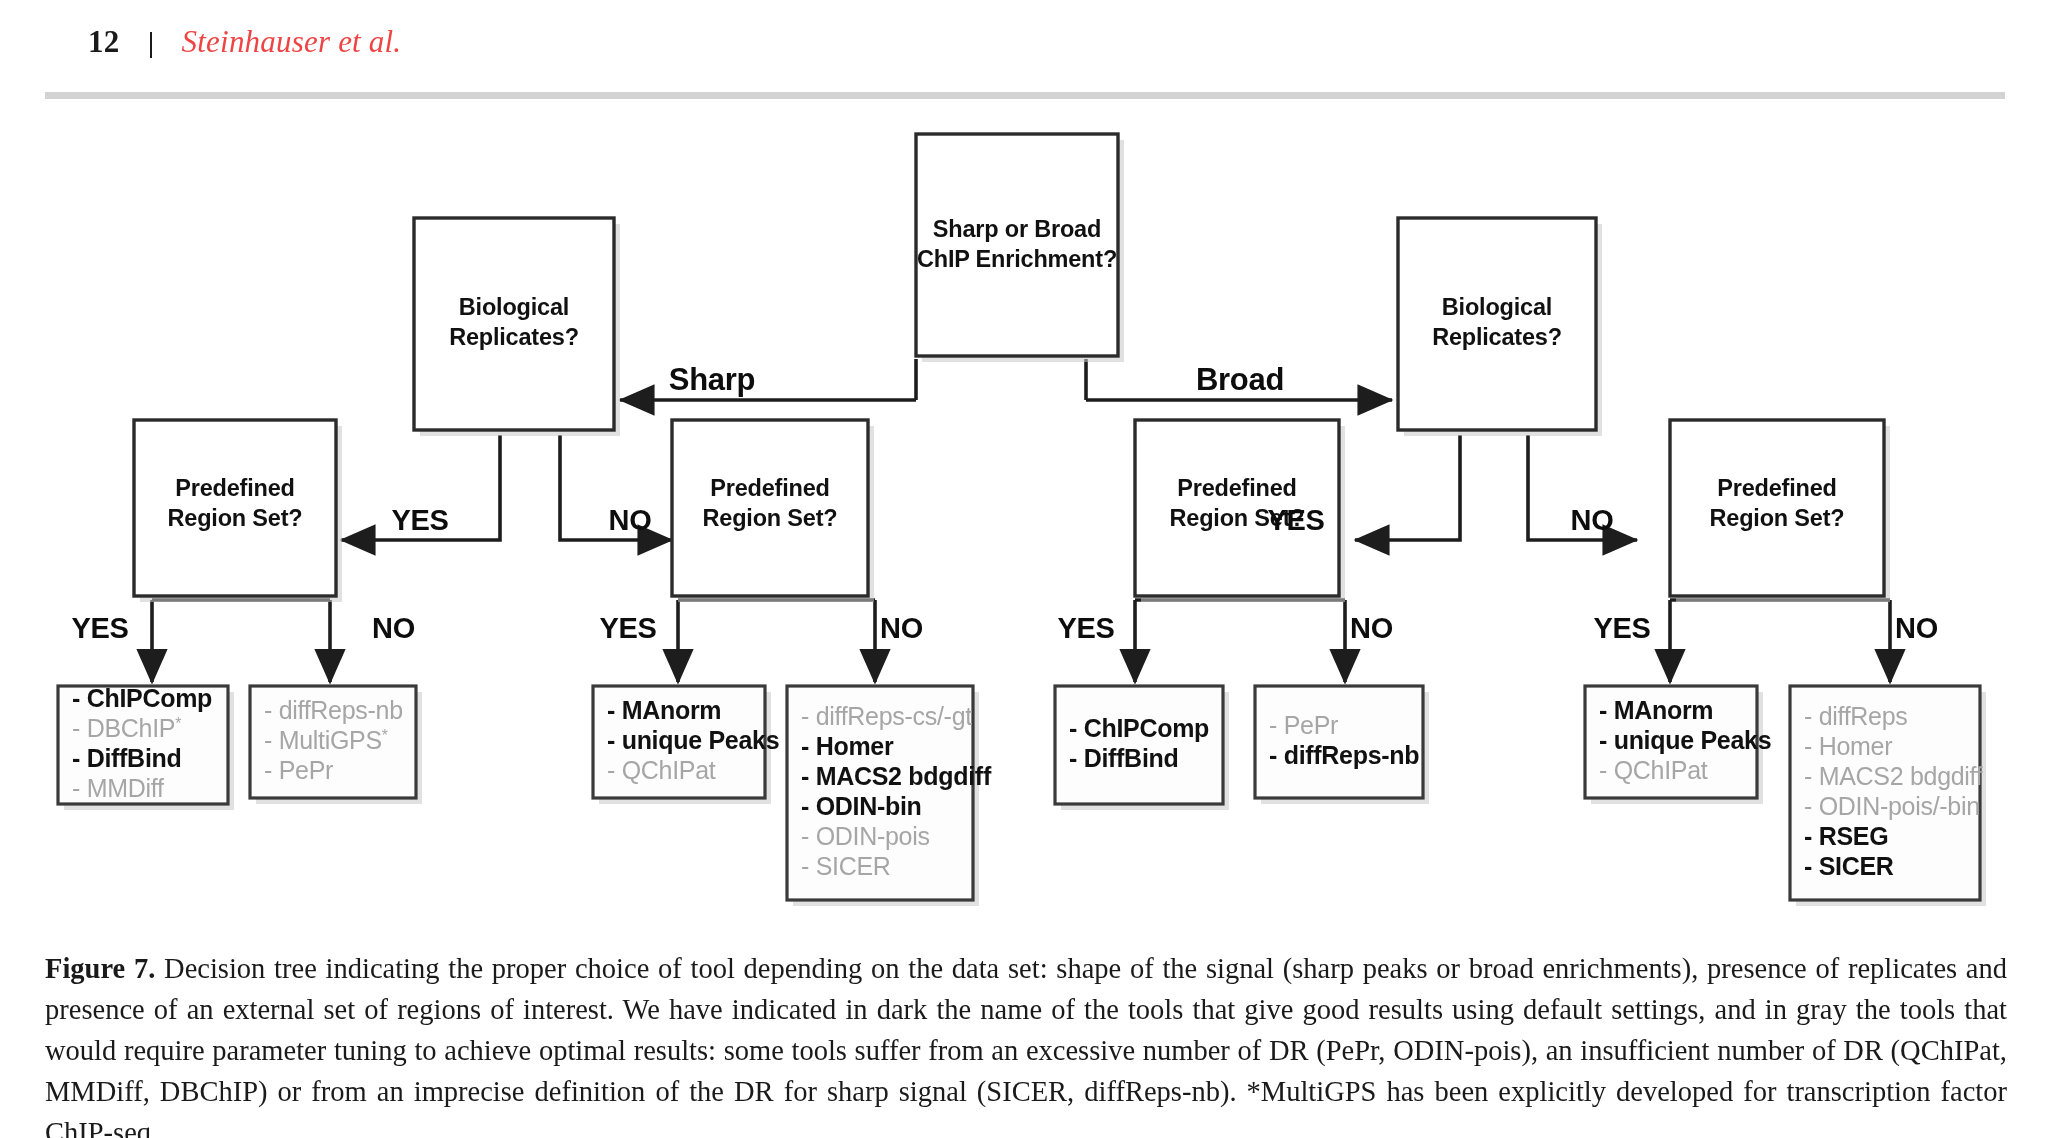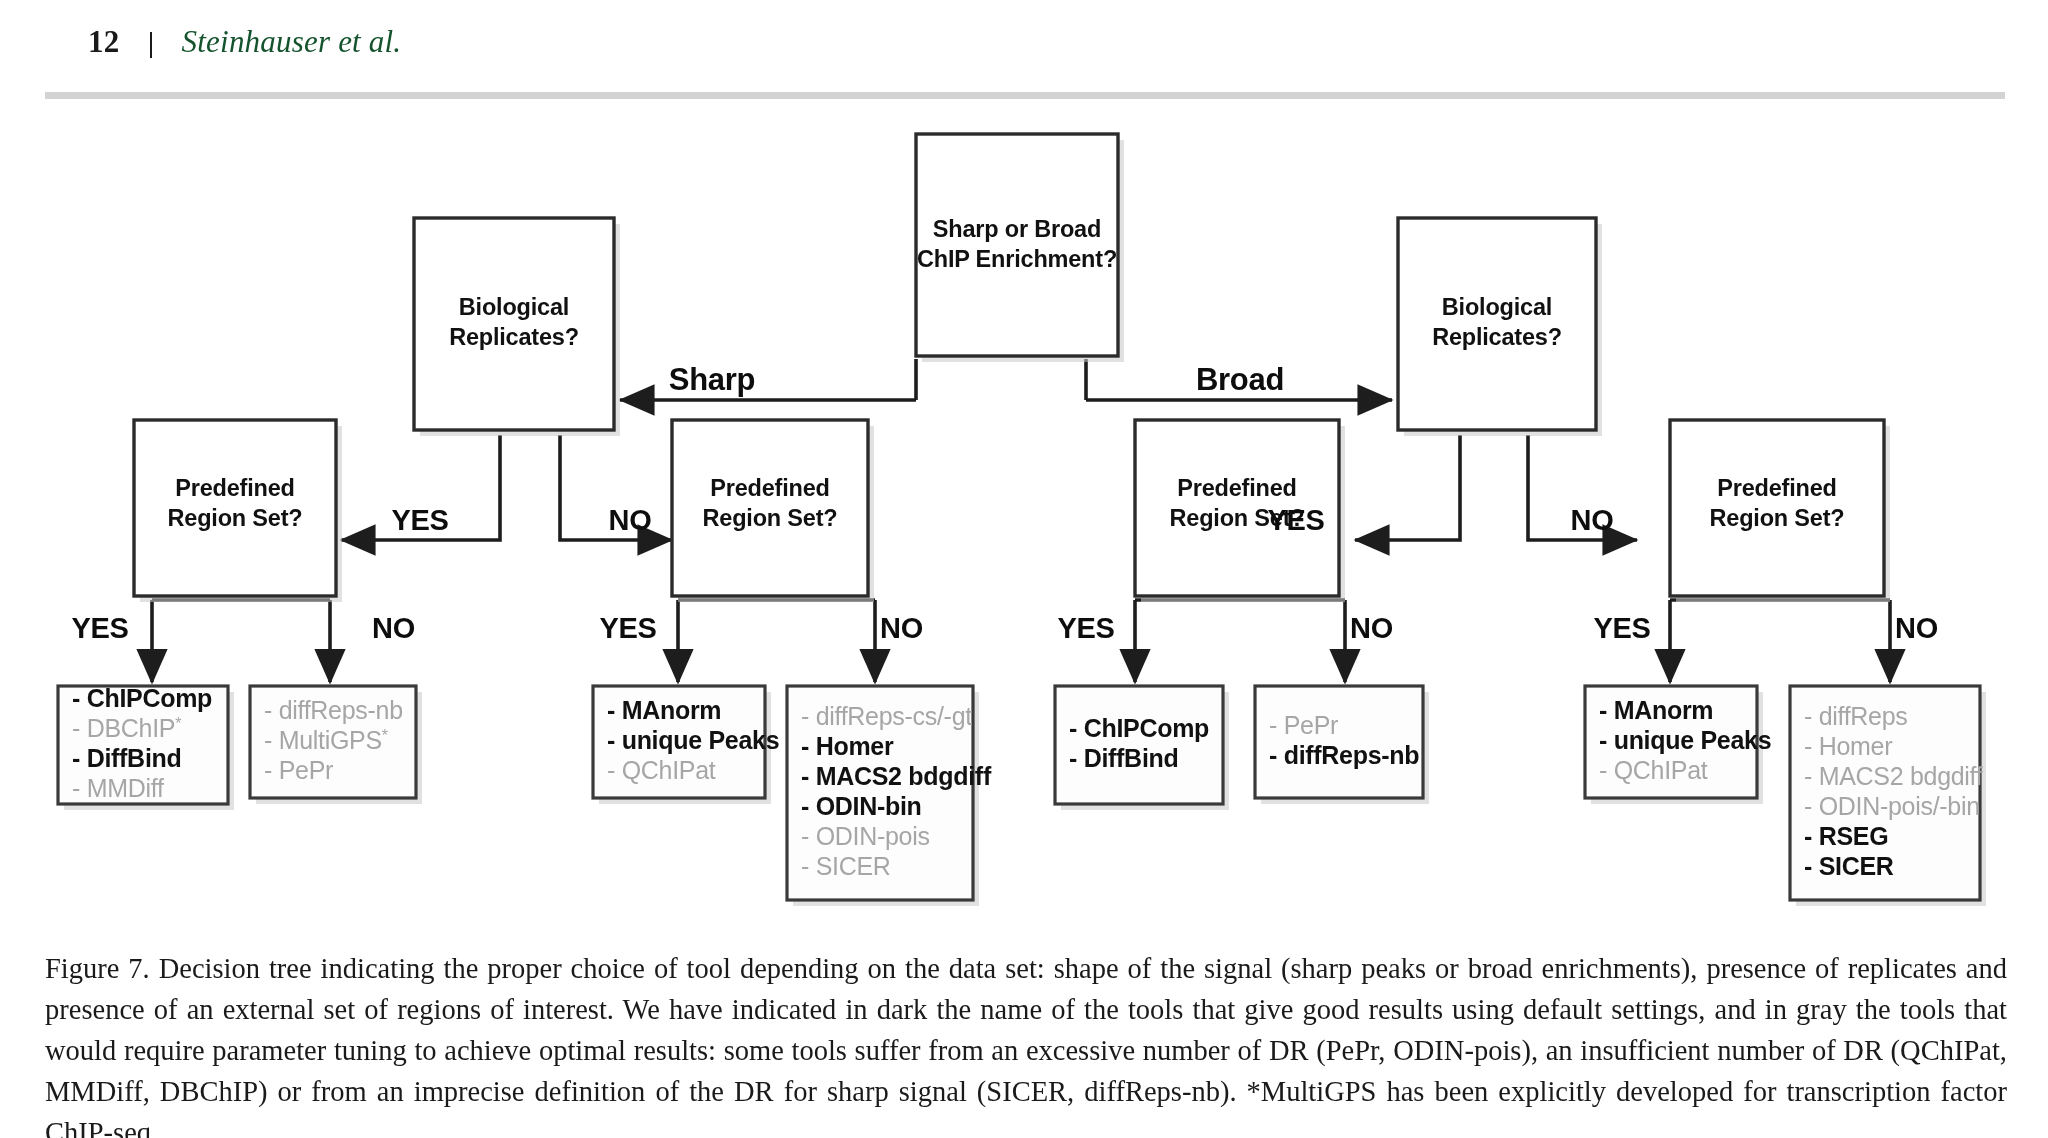--- a/index.html
+++ b/index.html
@@ -37,21 +37,21 @@
     height: 26px;
     background: #1a1a1a;
     margin: 0 24px;
     position: relative;
     top: 3px;
   }
   #page-header .authors {
     font-family: "Liberation Serif", serif;
     font-style: italic;
     font-size: 31px;
-    color: #14532d;
+    color: #ef4444;
     letter-spacing: .2px;
   }
 
   #header-rule {
     position: absolute;
     left: 45px;
     top: 92px;
     width: 1960px;
     height: 7px;
     background: #d3d3d3;
@@ -122,21 +122,21 @@
     top: 948px;
     width: 1962px;
     font-family: "Liberation Serif", serif;
     font-size: 28.5px;
     line-height: 41px;
     color: #1a1a1a;
     text-align: justify;
     text-justify: inter-word;
   }
   #caption .figlabel {
-    font-weight: normal;
+    font-weight: bold;
     margin-top: 48px;
   }
 </style>
 </head>
 <body>
 
 <div id="page-header">
   <span class="folio">12</span>
   <span class="sep"></span>
   <span class="authors">Steinhauser et al.</span>

